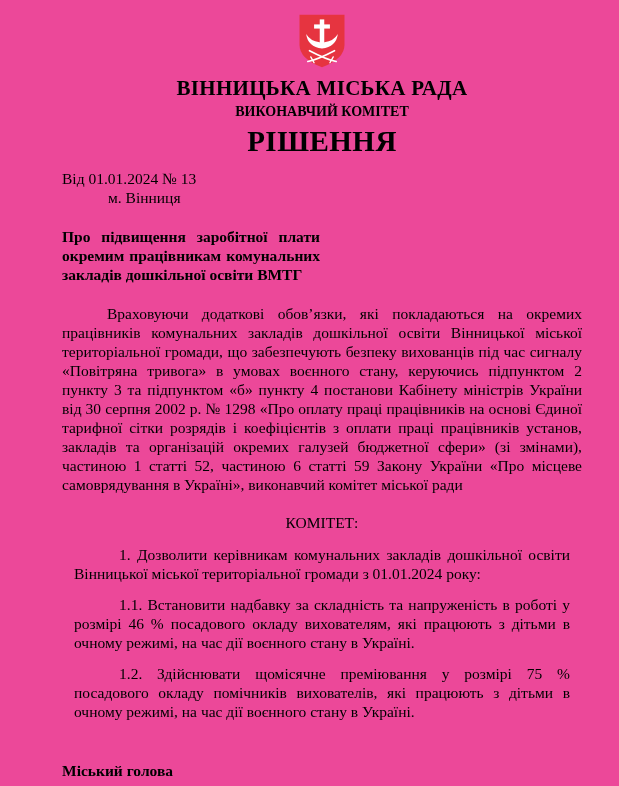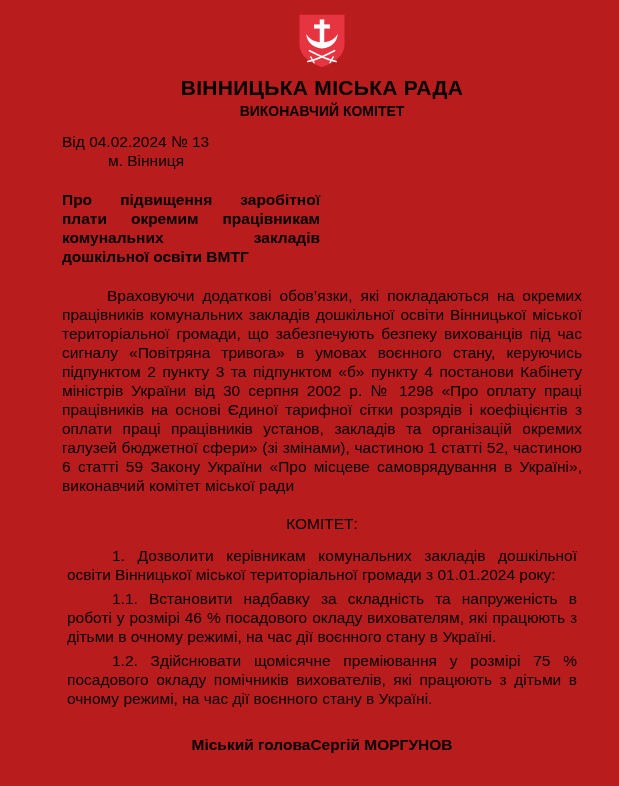--- a/index.html
+++ b/index.html
@@ -6,23 +6,23 @@
     margin: 0;
     padding: 0;
     background: #ffffff;
   }
   .page {
     position: relative;
     width: 619px;
     height: 786px;
     box-sizing: border-box;
     padding: 14px 37px 0 62px;
-    background: #b91c1c;
+    background: #ec4899;
     color: #000000;
-    font-family: Liberation Sans, sans-serif;
+    font-family: Liberation Serif, serif;
     font-size: 15.5px;
     line-height: 19px;
     overflow: hidden;
   }
   .header {
     text-align: center;
   }
   .emblem {
     display: block;
     margin: 0 auto;
@@ -69,30 +69,30 @@
     text-indent: 45px;
   }
   .resolution-heading {
     text-align: center;
     margin-top: 19px;
   }
   .items {
     margin-top: 13px;
   }
   .items p {
-    margin: 5px;
+    margin: 12px;
     text-align: justify;
     text-indent: 45px;
   }
   .signature {
     display: flex;
-    justify-content: center;
+    justify-content: space-between;
     align-items: baseline;
     font-weight: bold;
-    margin-top: 27px;
+    margin-top: 40px;
   }
 </style>
 </head>
 <body>
 
 <div class="page">
 
   <div class="header">
     <svg class="emblem" viewBox="0 0 60 66" xmlns="http://www.w3.org/2000/svg">
       <path d="M3 1 H57 V37 Q57 54 30 64 Q3 54 3 37 Z" fill="#e63440"></path>
@@ -101,37 +101,37 @@
         <rect x="20.5" y="12.5" width="19" height="5"></rect>
         <path d="M11 24 Q13 39.5 30 41.5 Q47 39.5 49 24 Q44 32.5 33 34 Q30 34.4 27 34 Q16 32.5 11 24 Z"></path>
         <path d="M13 57 Q25 54.5 45 44" stroke="#ffffff" stroke-width="2" fill="none" stroke-linecap="round"></path>
         <path d="M47 57 Q35 54.5 15 44" stroke="#ffffff" stroke-width="2" fill="none" stroke-linecap="round"></path>
         <path d="M16.5 51.5 L20.5 58.5" stroke="#ffffff" stroke-width="1.6" fill="none" stroke-linecap="round"></path>
         <path d="M43.5 51.5 L39.5 58.5" stroke="#ffffff" stroke-width="1.6" fill="none" stroke-linecap="round"></path>
       </g>
     </svg>
     <div class="org-name">ВІННИЦЬКА МІСЬКА РАДА</div>
     <div class="org-unit">ВИКОНАВЧИЙ КОМІТЕТ</div>
+    <div class="doc-type">РІШЕННЯ</div>
   </div>
 
   <div class="meta">
-    <div>Від 04.02.2024 № 13</div>
+    <div>Від 01.01.2024 № 13</div>
     <div class="place">м. Вінниця</div>
   </div>
 
   <div class="doc-title">Про підвищення заробітної плати окремим працівникам комунальних закладів дошкільної освіти ВМТГ</div>
 
   <p class="preamble">Враховуючи додаткові обов’язки, які покладаються на окремих працівників комунальних закладів дошкільної освіти Вінницької міської територіальної громади, що забезпечують безпеку вихованців під час сигналу «Повітряна тривога» в умовах воєнного стану, керуючись підпунктом 2 пункту 3 та підпунктом «б» пункту 4 постанови Кабінету міністрів України від 30 серпня 2002 р. № 1298 «Про оплату праці працівників на основі Єдиної тарифної сітки розрядів і коефіцієнтів з оплати праці працівників установ, закладів та організацій окремих галузей бюджетної сфери» (зі змінами), частиною 1 статті 52, частиною 6 статті 59 Закону України «Про місцеве самоврядування в Україні», виконавчий комітет міської ради</p>
 
   <div class="resolution-heading">КОМІТЕТ:</div>
 
   <div class="items">
     <p>1. Дозволити керівникам комунальних закладів дошкільної освіти Вінницької міської територіальної громади з 01.01.2024 року:</p>
     <p>1.1. Встановити надбавку за складність та напруженість в роботі у розмірі 46 % посадового окладу вихователям, які працюють з дітьми в очному режимі, на час дії воєнного стану в Україні.</p>
     <p>1.2. Здійснювати щомісячне преміювання у розмірі 75 % посадового окладу помічників вихователів, які працюють з дітьми в очному режимі, на час дії воєнного стану в Україні.</p>
   </div>
 
   <div class="signature">
     <span>Міський голова</span>
-    <span>Сергій МОРГУНОВ</span>
   </div>
 
 </div>
 
 </body></html>

